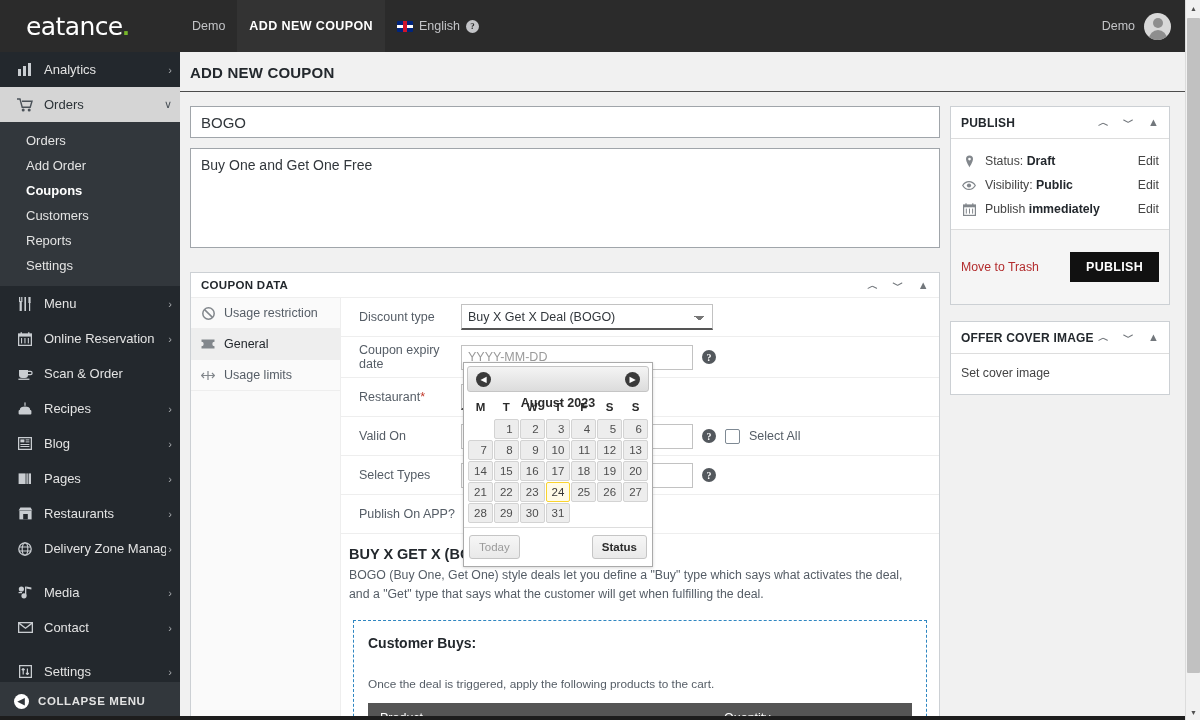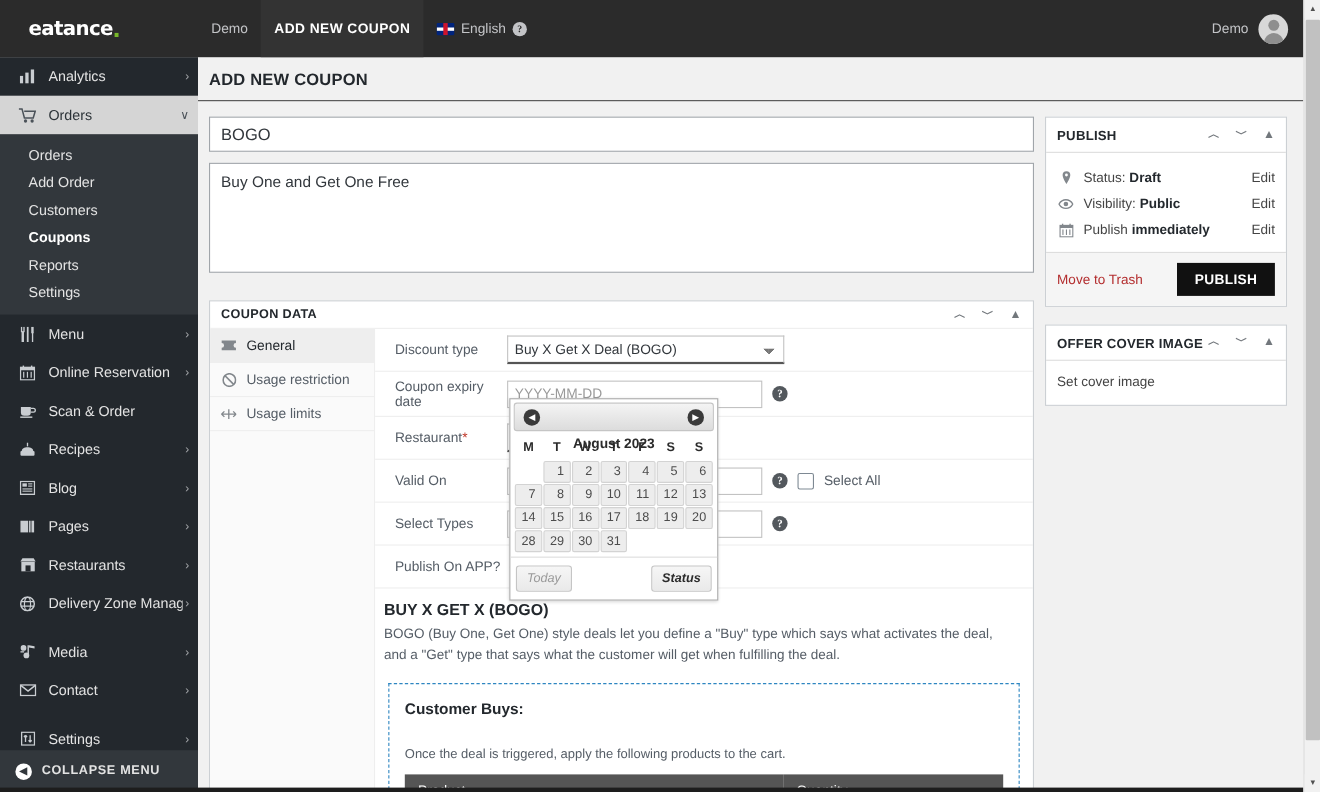--- a/index.html
+++ b/index.html
@@ -15,21 +15,21 @@
   
   .adminbar {
     position: absolute; top: 0; left: 0; width: 1185px; height: 52px;
     background: #2b2b2b; display: flex; align-items: center; z-index: 40;
   }
   .brand {
     width: 180px; height: 52px; display: flex; align-items: center;
     padding-left: 26px; background: #2b2b2b;
   }
   .brand-text {
-    color: #ffffff; font-size: 18px; font-weight: bold; letter-spacing: -0.6px;
+    color: #ffffff; font-size: 25px; font-weight: normal; letter-spacing: -0.6px;
     font-family: "DejaVu Sans", sans-serif;
   }
   .brand-dot { color: #78b82a; font-size: 25px; font-weight: bold; }
   .ab-items { display: flex; align-items: center; height: 52px; }
   .ab-item {
     display: flex; align-items: center; gap: 6px; height: 52px;
     padding: 0 12px; color: #c3c4c7; font-size: 12.5px; white-space: nowrap;
   }
   .ab-item.strong { color: #ffffff; font-weight: bold; letter-spacing: .4px; font-size: 12.5px; background:#333; }
   .ab-right {
@@ -214,21 +214,21 @@
   .prow {
     display: flex; align-items: center; font-size: 12.3px; color: #444;
     padding: 5px 0; gap: 8px;
   }
   .prow .p-ico { width: 16px; display:flex; justify-content:center; color:#82878c; flex:none; }
   .prow .p-txt { flex: 1; }
   .prow .p-txt b { color: #23282d; }
   .prow .p-edit { color: #444; font-size: 12.3px; }
   .rp-foot {
     display: flex; align-items: center; justify-content: space-between;
-    border-top: 1px solid #ddd; padding: 9px 10px; margin-top: 6px; background:#f5f5f5;
+    border-top: 1px solid #ddd; padding: 22px 10px; margin-top: 6px; background:#f5f5f5;
   }
   .trash { color: #b32d2e; font-size: 12.3px; }
   .btn-publish {
     background: #111; color: #fff; font-size: 12.5px; font-weight: bold;
     padding: 8px 16px; letter-spacing: .3px; border: none;
     font-family:"Liberation Sans",sans-serif;
   }
   .cover-body { padding: 12px 10px 14px 10px; font-size: 12.3px; color: #444; }
 
   
@@ -264,21 +264,20 @@
     background: #fffbe7; border: 1px solid #fad42e; color: #363636;
   }
   .dp-foot {
     display: flex; align-items: center; justify-content: space-between;
     border-top: 1px solid #ddd; padding: 7px 5px; margin-top: 3px;
   }
   .dp-btn {
     background: linear-gradient(#f6f6f6, #e9e9e9); border: 1px solid #c5c5c5;
     border-radius: 3px; font-size: 11.5px; padding: 5px 9px; color: #454545;
     font-family:"Liberation Sans",sans-serif;
-    font-style:italic;
   }
   .dp-btn.today { color: #9a9a9a; }
   .dp-btn.close { font-weight: bold; color: #2b2b2b; }
 
   
   .scrollbar {
     position: absolute; right: 0; top: 0; width: 15px; height: 720px;
     background: #f1f1f1; border-left: 1px solid #dcdcdc; z-index: 60;
   }
   .sb-up, .sb-down {
@@ -344,22 +343,22 @@
             <circle cx="12.2" cy="12" r="1.5" fill="currentColor"></circle>
           </svg>
       </span>
       <span class="s-lbl">Orders</span>
       <span class="s-arrow">∨</span>
     </div>
 
     <div class="s-sub">
       <div class="s-sub-item">Orders</div>
       <div class="s-sub-item">Add Order</div>
+      <div class="s-sub-item current">Coupons</div>
       <div class="s-sub-item">Customers</div>
-      <div class="s-sub-item current">Coupons</div>
       <div class="s-sub-item">Reports</div>
       <div class="s-sub-item">Settings</div>
     </div>
 
     <div class="s-item">
       <span class="s-ico">
         <svg class="ic" width="14" height="14" viewBox="0 0 14 14">
             <rect x="1" y="0" width="1.2" height="5" fill="currentColor"></rect>
             <rect x="3.2" y="0" width="1.2" height="5" fill="currentColor"></rect>
             <rect x="1.6" y="4" width="2.2" height="10" fill="currentColor"></rect>
@@ -530,36 +529,36 @@
             <span class="hd-ctrls">
               <span>︿</span>
               <span>﹀</span>
               <span>▲</span>
             </span>
           </div>
 
           <div class="cd-body">
 
             <div class="cd-tabs">
-              <div class="cd-tab active">
-                <span class="t-ico">
-                  <svg class="ic" width="14" height="10" viewBox="0 0 14 10">
-                      <path d="M0.5 0.5h13v2.3a2.2 2.2 0 0 0 0 4.4v2.3h-13V7.2a2.2 2.2 0 0 0 0-4.4z" fill="currentColor"></path>
-                    </svg>
-                </span>
-                <span>General</span>
-              </div>
               <div class="cd-tab">
                 <span class="t-ico">
                   <svg class="ic" width="13" height="13" viewBox="0 0 13 13">
                       <circle cx="6.5" cy="6.5" r="5.7" fill="none" stroke="currentColor" stroke-width="1.5"></circle>
                       <path d="M2.6 2.6l7.8 7.8" stroke="currentColor" stroke-width="1.5"></path>
                     </svg>
                 </span>
                 <span>Usage restriction</span>
+              </div>
+              <div class="cd-tab active">
+                <span class="t-ico">
+                  <svg class="ic" width="14" height="10" viewBox="0 0 14 10">
+                      <path d="M0.5 0.5h13v2.3a2.2 2.2 0 0 0 0 4.4v2.3h-13V7.2a2.2 2.2 0 0 0 0-4.4z" fill="currentColor"></path>
+                    </svg>
+                </span>
+                <span>General</span>
               </div>
               <div class="cd-tab">
                 <span class="t-ico">
                   <svg class="ic" width="14" height="11" viewBox="0 0 14 11">
                       <path d="M0.5 5.5h13M3 3l-2.5 2.5L3 8M11 3l2.5 2.5L11 8M7 1v9" stroke="currentColor" stroke-width="1.2" fill="none"></path>
                     </svg>
                 </span>
                 <span>Usage limits</span>
               </div>
             </div>
@@ -808,20 +807,43 @@
             </td>
             <td>
               <span class="d">19</span>
             </td>
             <td>
               <span class="d">20</span>
             </td>
           </tr>
           <tr>
             <td>
+              <span class="d">21</span>
+            </td>
+            <td>
+              <span class="d">22</span>
+            </td>
+            <td>
+              <span class="d">23</span>
+            </td>
+            <td>
+              <span class="d today">24</span>
+            </td>
+            <td>
+              <span class="d">25</span>
+            </td>
+            <td>
+              <span class="d">26</span>
+            </td>
+            <td>
+              <span class="d">27</span>
+            </td>
+          </tr>
+          <tr>
+            <td>
               <span class="d">28</span>
             </td>
             <td>
               <span class="d">29</span>
             </td>
             <td>
               <span class="d">30</span>
             </td>
             <td>
               <span class="d">31</span>

